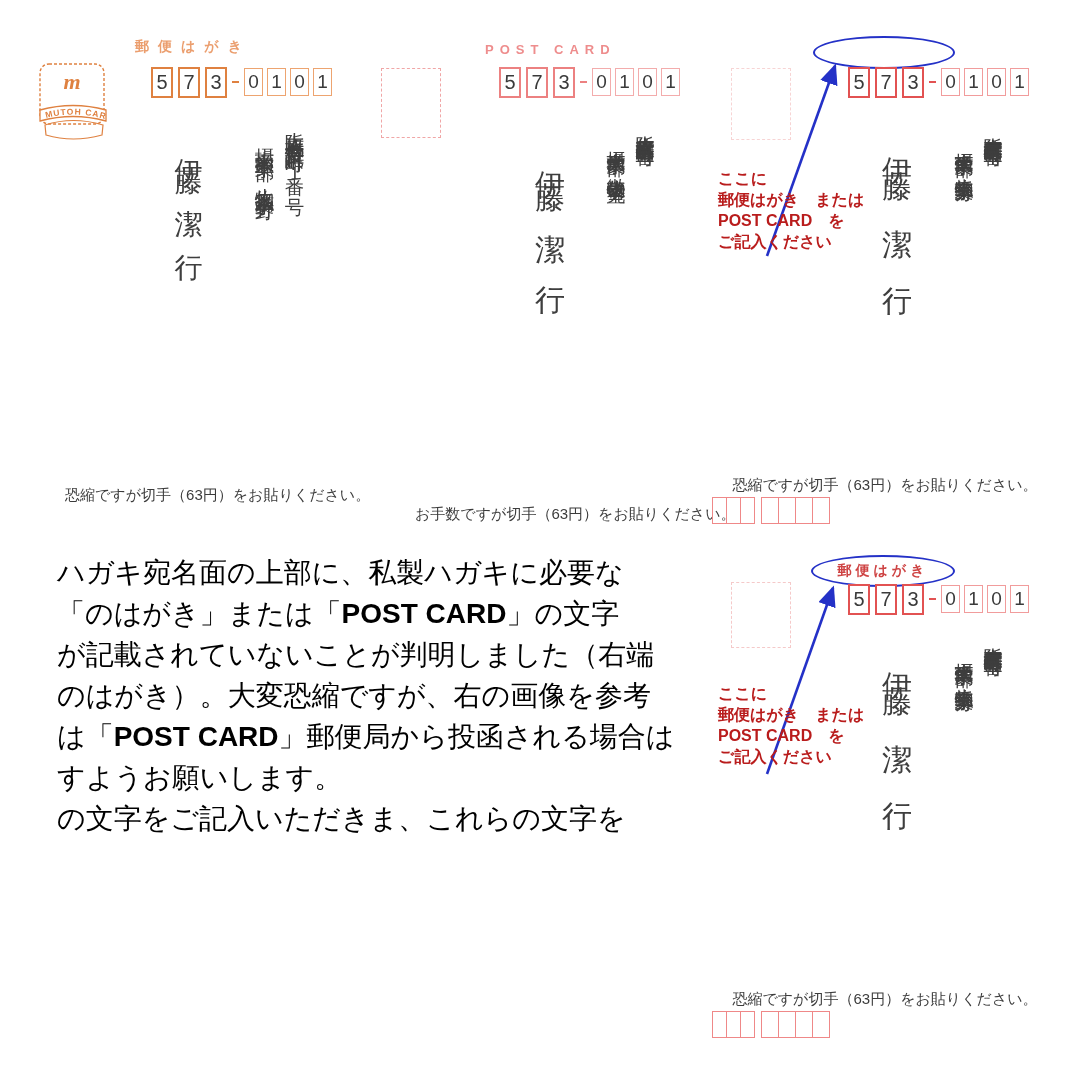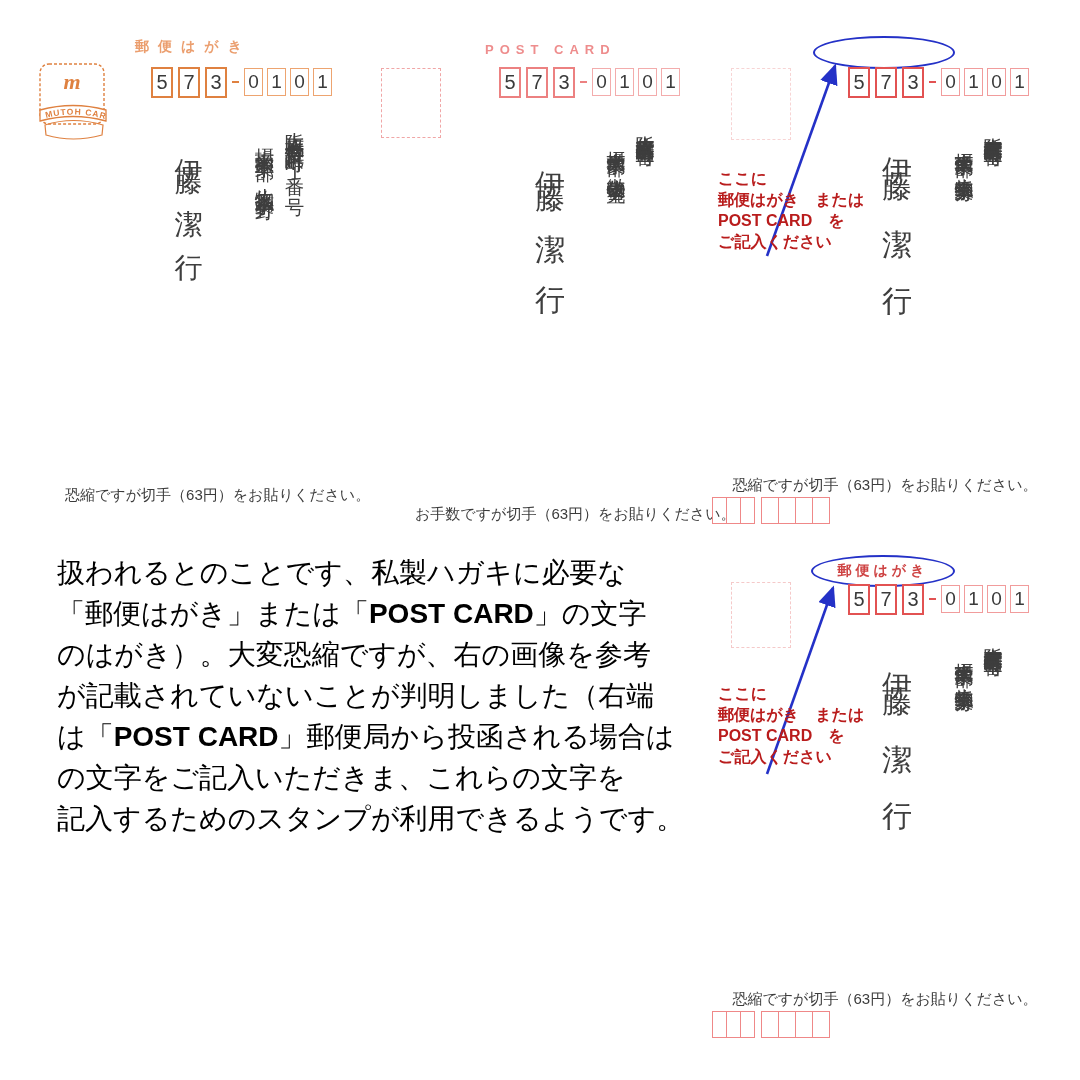--- a/index.html
+++ b/index.html
@@ -231,22 +231,22 @@
       <div class="sbg sbg4">
           <span class="sb"></span>
           <span class="sb"></span>
           <span class="sb"></span>
           <span class="sb"></span>
         </div>
     </div>
   </div>
 
   <div class="bodytext">
-    <div><span>扱われるとのことです、私製ハガキに必要な</span><b></b><span></span></div>
-    <div><span>「郵便はがき」または「</span><b>POST CARD</b><span>」の文字</span></div>
+    <div><span>ハガキ宛名面の上部に、私製ハガキに必要な</span><b></b><span></span></div>
+    <div><span>「のはがき」または「</span><b>POST CARD</b><span>」の文字</span></div>
+    <div><span>が記載されていないことが判明しました（右端</span><b></b><span></span></div>
     <div><span>のはがき）。大変恐縮ですが、右の画像を参考</span><b></b><span></span></div>
-    <div><span>が記載されていないことが判明しました（右端</span><b></b><span></span></div>
     <div><span>は「</span><b>POST CARD</b><span>」郵便局から投函される場合は</span></div>
+    <div><span>すようお願いします。</span><b></b><span></span></div>
     <div><span>の文字をご記入いただきま、これらの文字を</span><b></b><span></span></div>
-    <div><span>記入するためのスタンプが利用できるようです。</span><b></b><span></span></div>
   </div>
 
 </div>
 
 </body></html>

